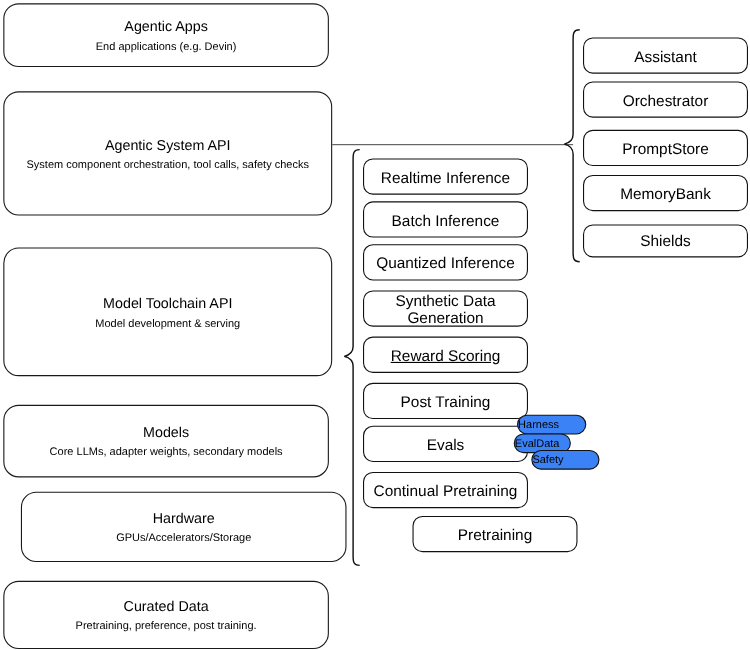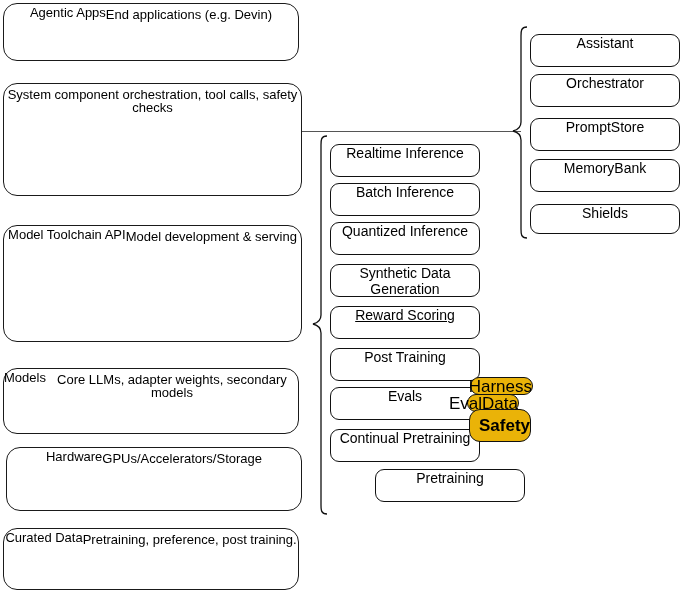--- a/index.html
+++ b/index.html
@@ -16,55 +16,55 @@
     color: #000000;
     overflow: hidden;
   }
   .box {
     position: absolute;
     box-sizing: border-box;
     border: 1.3px solid #1a1a1a;
     border-radius: 12px;
     background: #ffffff;
     display: flex;
-    flex-direction: row;
-    align-items: flex-start;
+    flex-direction: column;
+    align-items: center;
     justify-content: center;
     text-align: center;
   }
   .stack-box {
     border-radius: 14px;
   }
   .stack-title {
     font-size: 13px;
     line-height: 17px;
     color: #000;
   }
   .stack-sub {
-    font-size: 13px;
+    font-size: 10px;
     line-height: 13px;
     margin-top: 4px;
     color: #000;
   }
   .leaf {
     border-radius: 9px;
     border: 1.3px solid #111;
     font-size: 14px;
     line-height: 16px;
   }
   .pill {
     position: absolute;
     box-sizing: border-box;
     border: 1.3px solid #111;
     border-radius: 11px;
-    background: #eab308;
+    background: #3b82f6;
     display: flex;
     align-items: center;
-    justify-content: flex-end;
-    font-size: 17px;
+    justify-content: flex-start;
+    font-size: 10px;
     line-height: 15px;
     z-index: 5;
   }
   .brace {
     position: absolute;
     overflow: visible;
   }
   .brace path {
     fill: none;
     stroke: #111;
@@ -80,34 +80,35 @@
 <body>
 
 <div id="canvas">
 
   <div class="box stack-box" style="left:3px; top:3px; width:296px; height:58px;">
     <div class="stack-title">Agentic Apps</div>
     <div class="stack-sub">End applications (e.g. Devin)</div>
   </div>
 
   <div class="box stack-box" style="left:3px; top:83px; width:299px; height:113px;">
+    <div class="stack-title">Agentic System API</div>
     <div class="stack-sub">System component orchestration, tool calls, safety checks</div>
   </div>
 
   <div class="box stack-box" style="left:3px; top:225px; width:299px; height:117px;">
     <div class="stack-title">Model Toolchain API</div>
     <div class="stack-sub">Model development &amp; serving</div>
   </div>
 
   <div class="box stack-box" style="left:3px; top:368px; width:296px; height:66px;">
     <div class="stack-title">Models</div>
     <div class="stack-sub">Core LLMs, adapter weights, secondary models</div>
   </div>
 
-  <div class="box stack-box" style="left:6px; top:447px; width:296px; height:64px;">
+  <div class="box stack-box" style="left:19px; top:447px; width:296px; height:64px;">
     <div class="stack-title">Hardware</div>
     <div class="stack-sub">GPUs/Accelerators/Storage</div>
   </div>
 
   <div class="box stack-box" style="left:3px; top:528px; width:296px; height:62px;">
     <div class="stack-title">Curated Data</div>
     <div class="stack-sub">Pretraining, preference, post training.</div>
   </div>
 
   <div class="connector" style="left:302px; top:131px; width:219px;"></div>
@@ -147,21 +148,21 @@
   <div class="box leaf" style="left:330px; top:469px; width:150px; height:33px;margin-left:45px;">
     <span>Pretraining</span>
   </div>
 
   <div class="pill" style="left:470px; top:377px; width:63px; height:18px;">
     <span>Harness</span>
   </div>
   <div class="pill" style="left:467px; top:394px; width:52px; height:18px;">
     <span>EvalData</span>
   </div>
-  <div class="pill" style="left:469px; top:409px; width:62px; height:33px;font-weight:bold;">
+  <div class="pill" style="left:483px; top:409px; width:62px; height:18px;">
     <span>Safety</span>
   </div>
 
   <div class="box leaf" style="left:530px; top:34px; width:150px; height:33px;">
     <span>Assistant</span>
   </div>
   <div class="box leaf" style="left:530px; top:74px; width:150px; height:33px;">
     <span>Orchestrator</span>
   </div>
   <div class="box leaf" style="left:530px; top:118px; width:150px; height:33px;">

